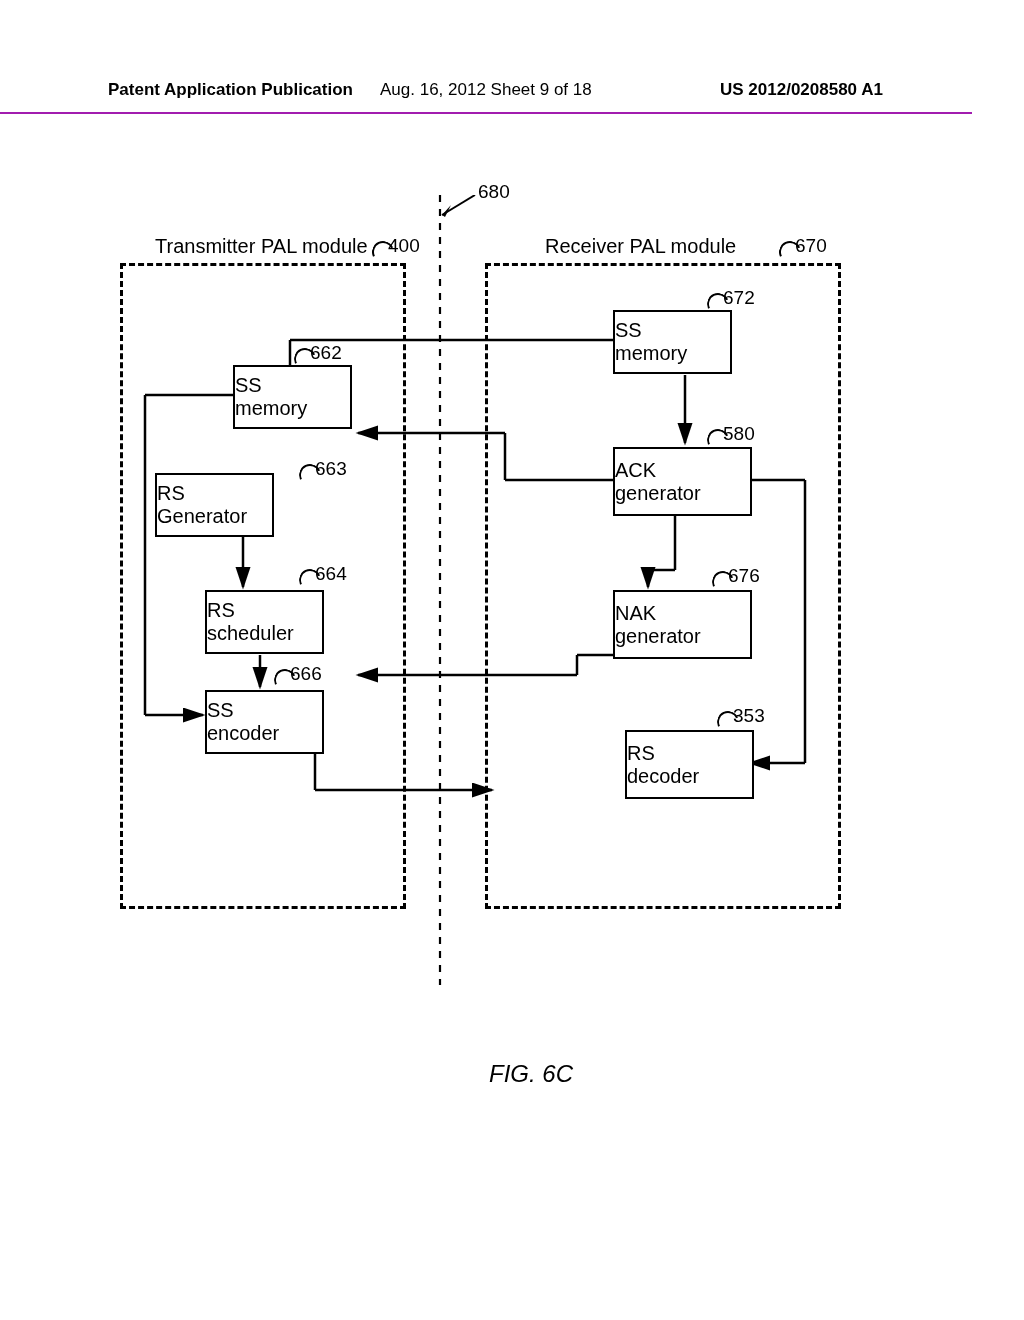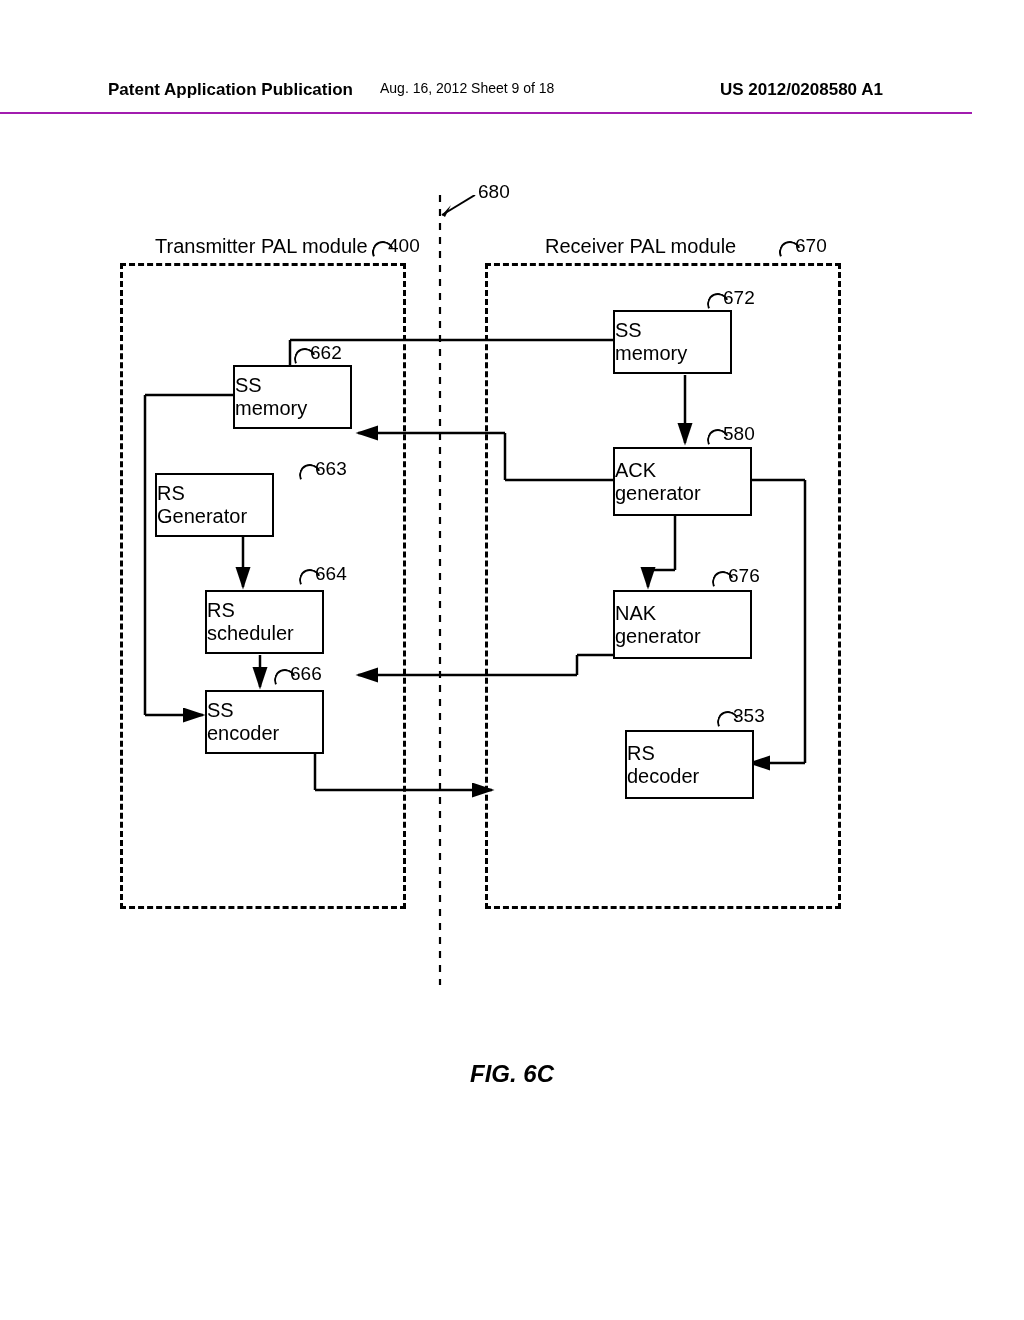--- a/index.html
+++ b/index.html
@@ -23,21 +23,21 @@
     position: absolute;
     left: 108px;
     top: -2px;
     font-weight: bold;
     font-size: 17px;
   }
   .header-center {
     position: absolute;
     left: 380px;
     top: -2px;
-    font-size: 14px;
+    font-size: 17px;
   }
   .header-right {
     position: absolute;
     left: 720px;
     top: -2px;
     font-weight: bold;
     font-size: 17px;
   }
   .diagram {
     position: absolute;
@@ -75,22 +75,23 @@
     border: 2px solid #000;
     border-radius: 50%;
     border-top-color: transparent;
     border-left-color: transparent;
     width: 18px;
     height: 18px;
   }
   .fig-label {
     position: absolute;
     font-style: italic;
-    font-weight: bold;
+    font-weight: normal;
     font-size: 24px;
+    margin-left: 19px;
   }
   svg {
     position: absolute;
     top: 0;
     left: 0;
   }
 </style>
 </head>
 <body>
 

